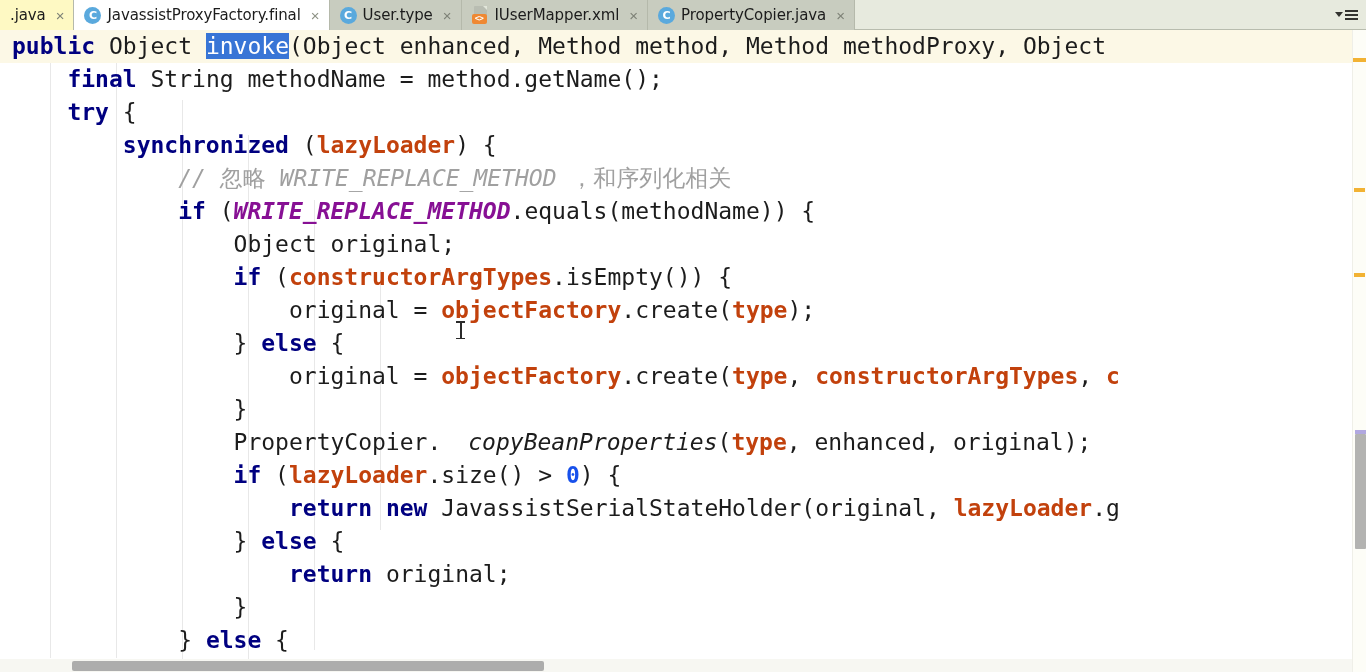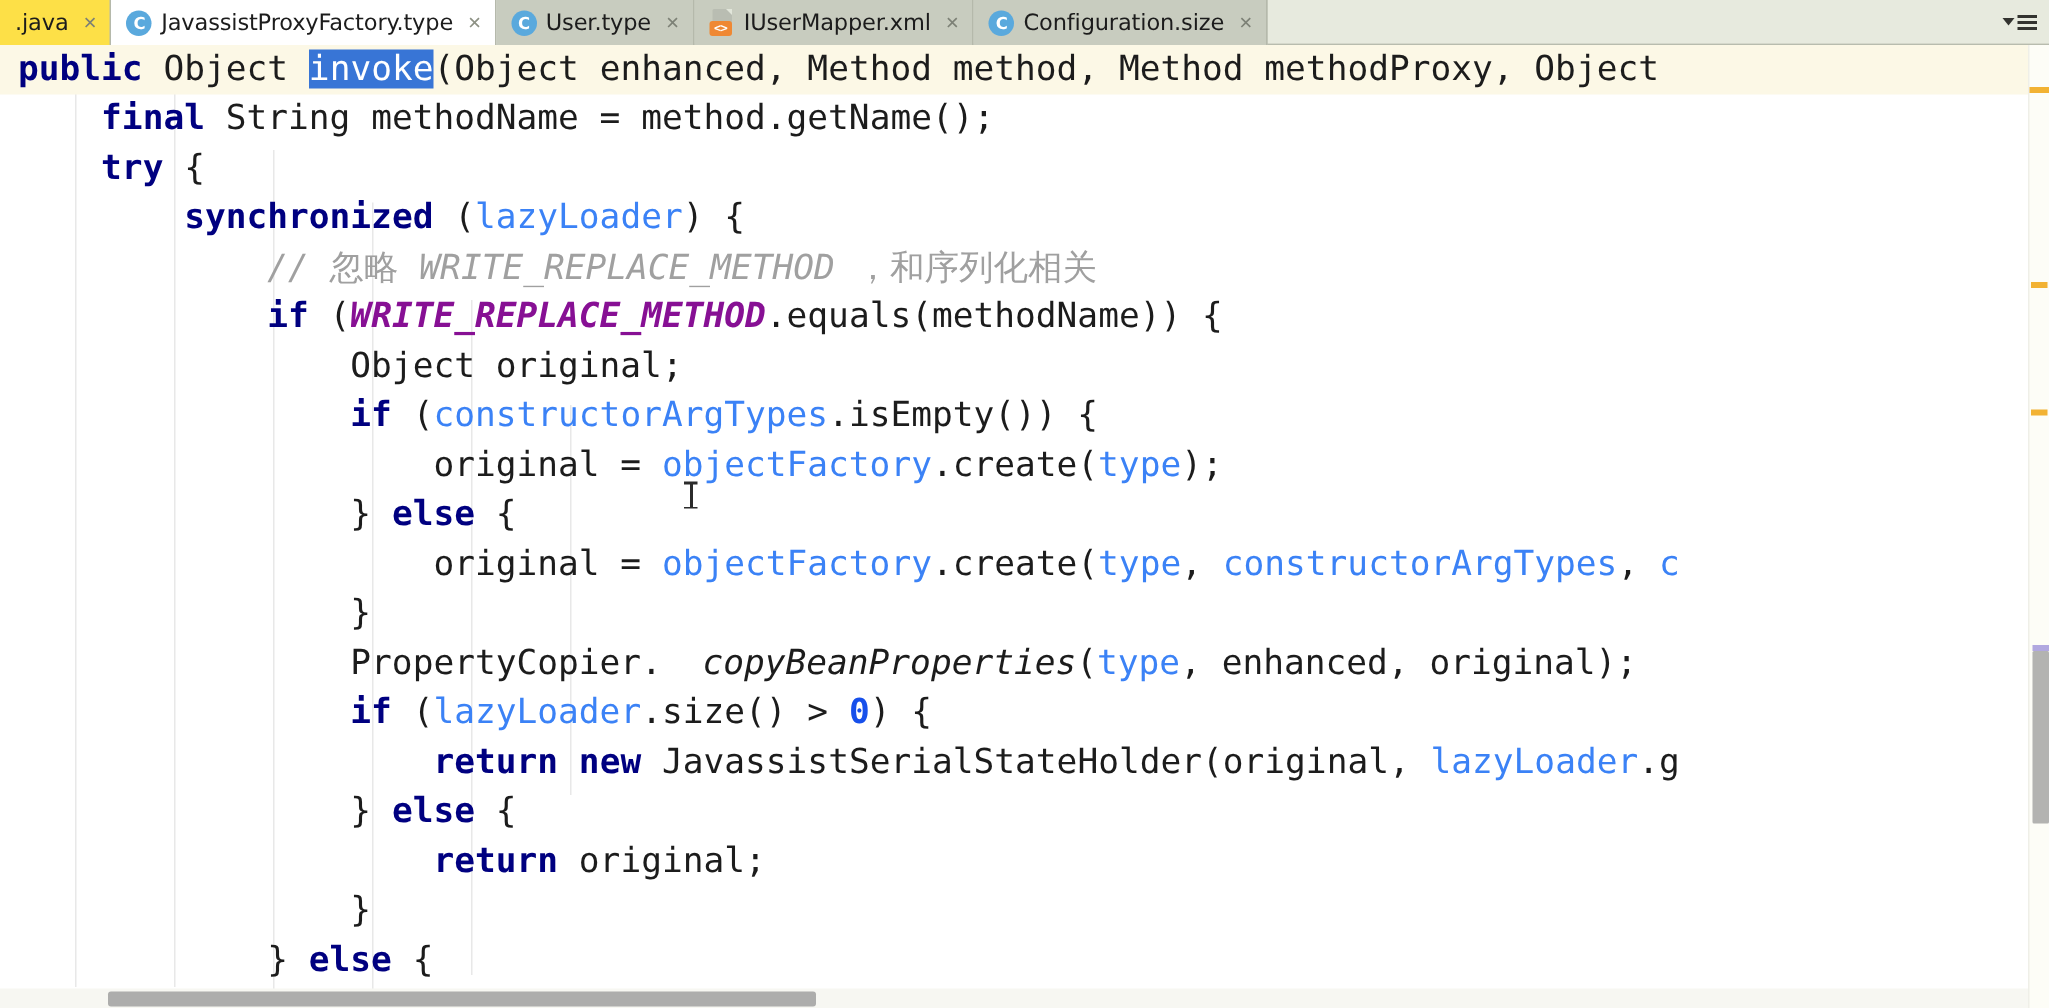--- a/index.html
+++ b/index.html
@@ -41,21 +41,21 @@
     font-size: 15px;
     color: #1c1c1c;
     background: #c8ccbf;
     border-right: 1px solid #b5b9ab;
     white-space: nowrap;
     position: relative;
   }
   .tab.active {
     background: #ffffff;
   }
-  .tab.dim { background: #fde047; text-align: right; }
+  .tab.dim { background: #fef9c3; text-align: right; }
 
   .tab-label { line-height: 1; letter-spacing: -0.1px; }
 
   .tab-close {
     font-size: 15px;
     color: #7d8176;
     line-height: 1;
     margin-left: 4px;
     font-family: "Liberation Sans", sans-serif;
   }
@@ -183,21 +183,21 @@
     position: relative;
     white-space: pre;
   }
   .line.caret-line {
     background: #fcf8e6;
   }
 
   
   .kw   { color: #000080; font-weight: bold; }
   .pln  { color: #1c1c1c; }
-  .fld  { color: #3b82f6; font-weight: normal; }
+  .fld  { color: #c2410c; font-weight: bold; }
   .flds { color: #871094; font-weight: bold; font-style: italic; }
   .num  { color: #1750eb; font-weight: bold; }
   .stm  { color: #1c1c1c; font-style: italic; margin-left: 27px; }
   .cmt  { color: #a0a0a0; font-style: italic; }
   .cmtz { color: #a0a0a0; font-style: normal; font-family: Liberation Sans, sans-serif; }
   .sel  { background: #3875d6; color: #ffffff; }
 
   
   .ibeam {
     position: absolute;
@@ -298,39 +298,39 @@
 <div id="app">
 
   <div class="tabbar">
     <div id="tabs-host" style="display:flex;align-items:stretch;">
         <div class="tab dim">
           <span class="tab-label">.java</span>
           <span class="tab-close">×</span>
         </div>
         <div class="tab active">
           <span class="icon-java">C</span>
-          <span class="tab-label">JavassistProxyFactory.type</span>
+          <span class="tab-label">JavassistProxyFactory.final</span>
           <span class="tab-close">×</span>
         </div>
         <div class="tab">
           <span class="icon-java">C</span>
           <span class="tab-label">User.type</span>
           <span class="tab-close">×</span>
         </div>
         <div class="tab">
           <span class="icon-xml">
             <span class="page"></span>
             <span class="badge">&lt;&gt;</span>
           </span>
           <span class="tab-label">IUserMapper.xml</span>
           <span class="tab-close">×</span>
         </div>
         <div class="tab">
           <span class="icon-java">C</span>
-          <span class="tab-label">Configuration.size</span>
+          <span class="tab-label">PropertyCopier.java</span>
           <span class="tab-close">×</span>
         </div>
       </div>
     <div class="tabbar-spacer"></div>
     <div class="tabbar-menu">
       <span class="caret"></span>
       <span class="lines">
           <i></i>
           <i></i>
           <i></i>

